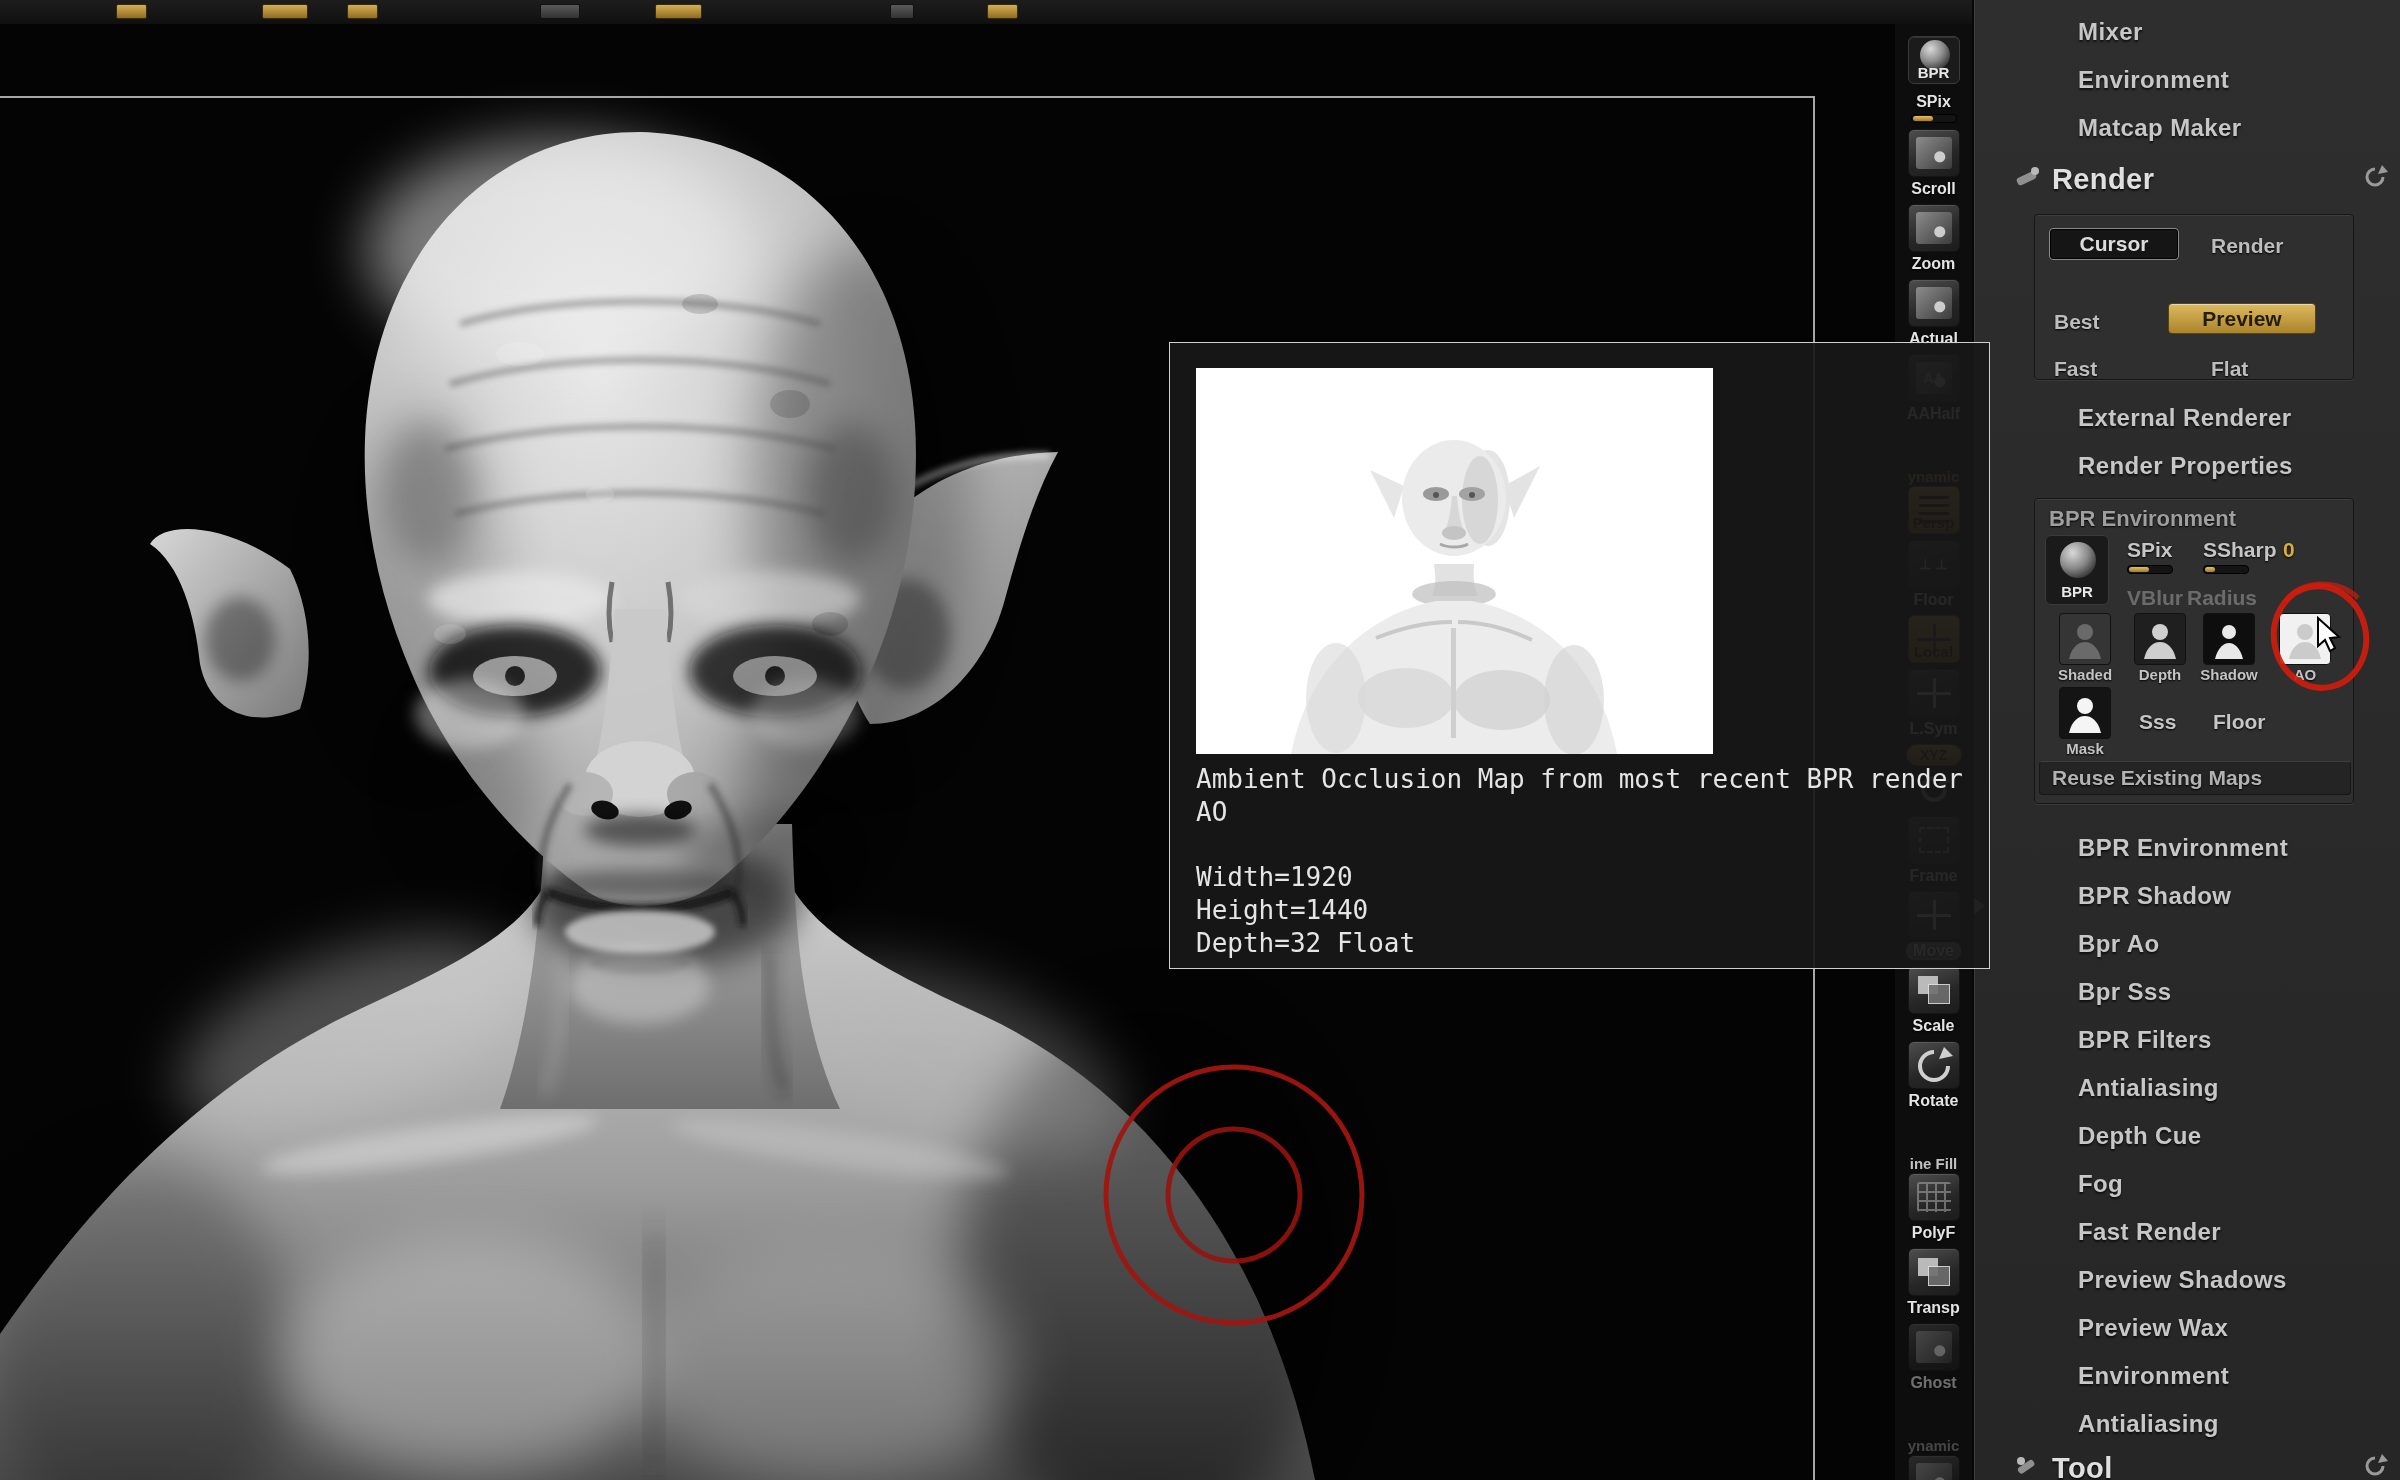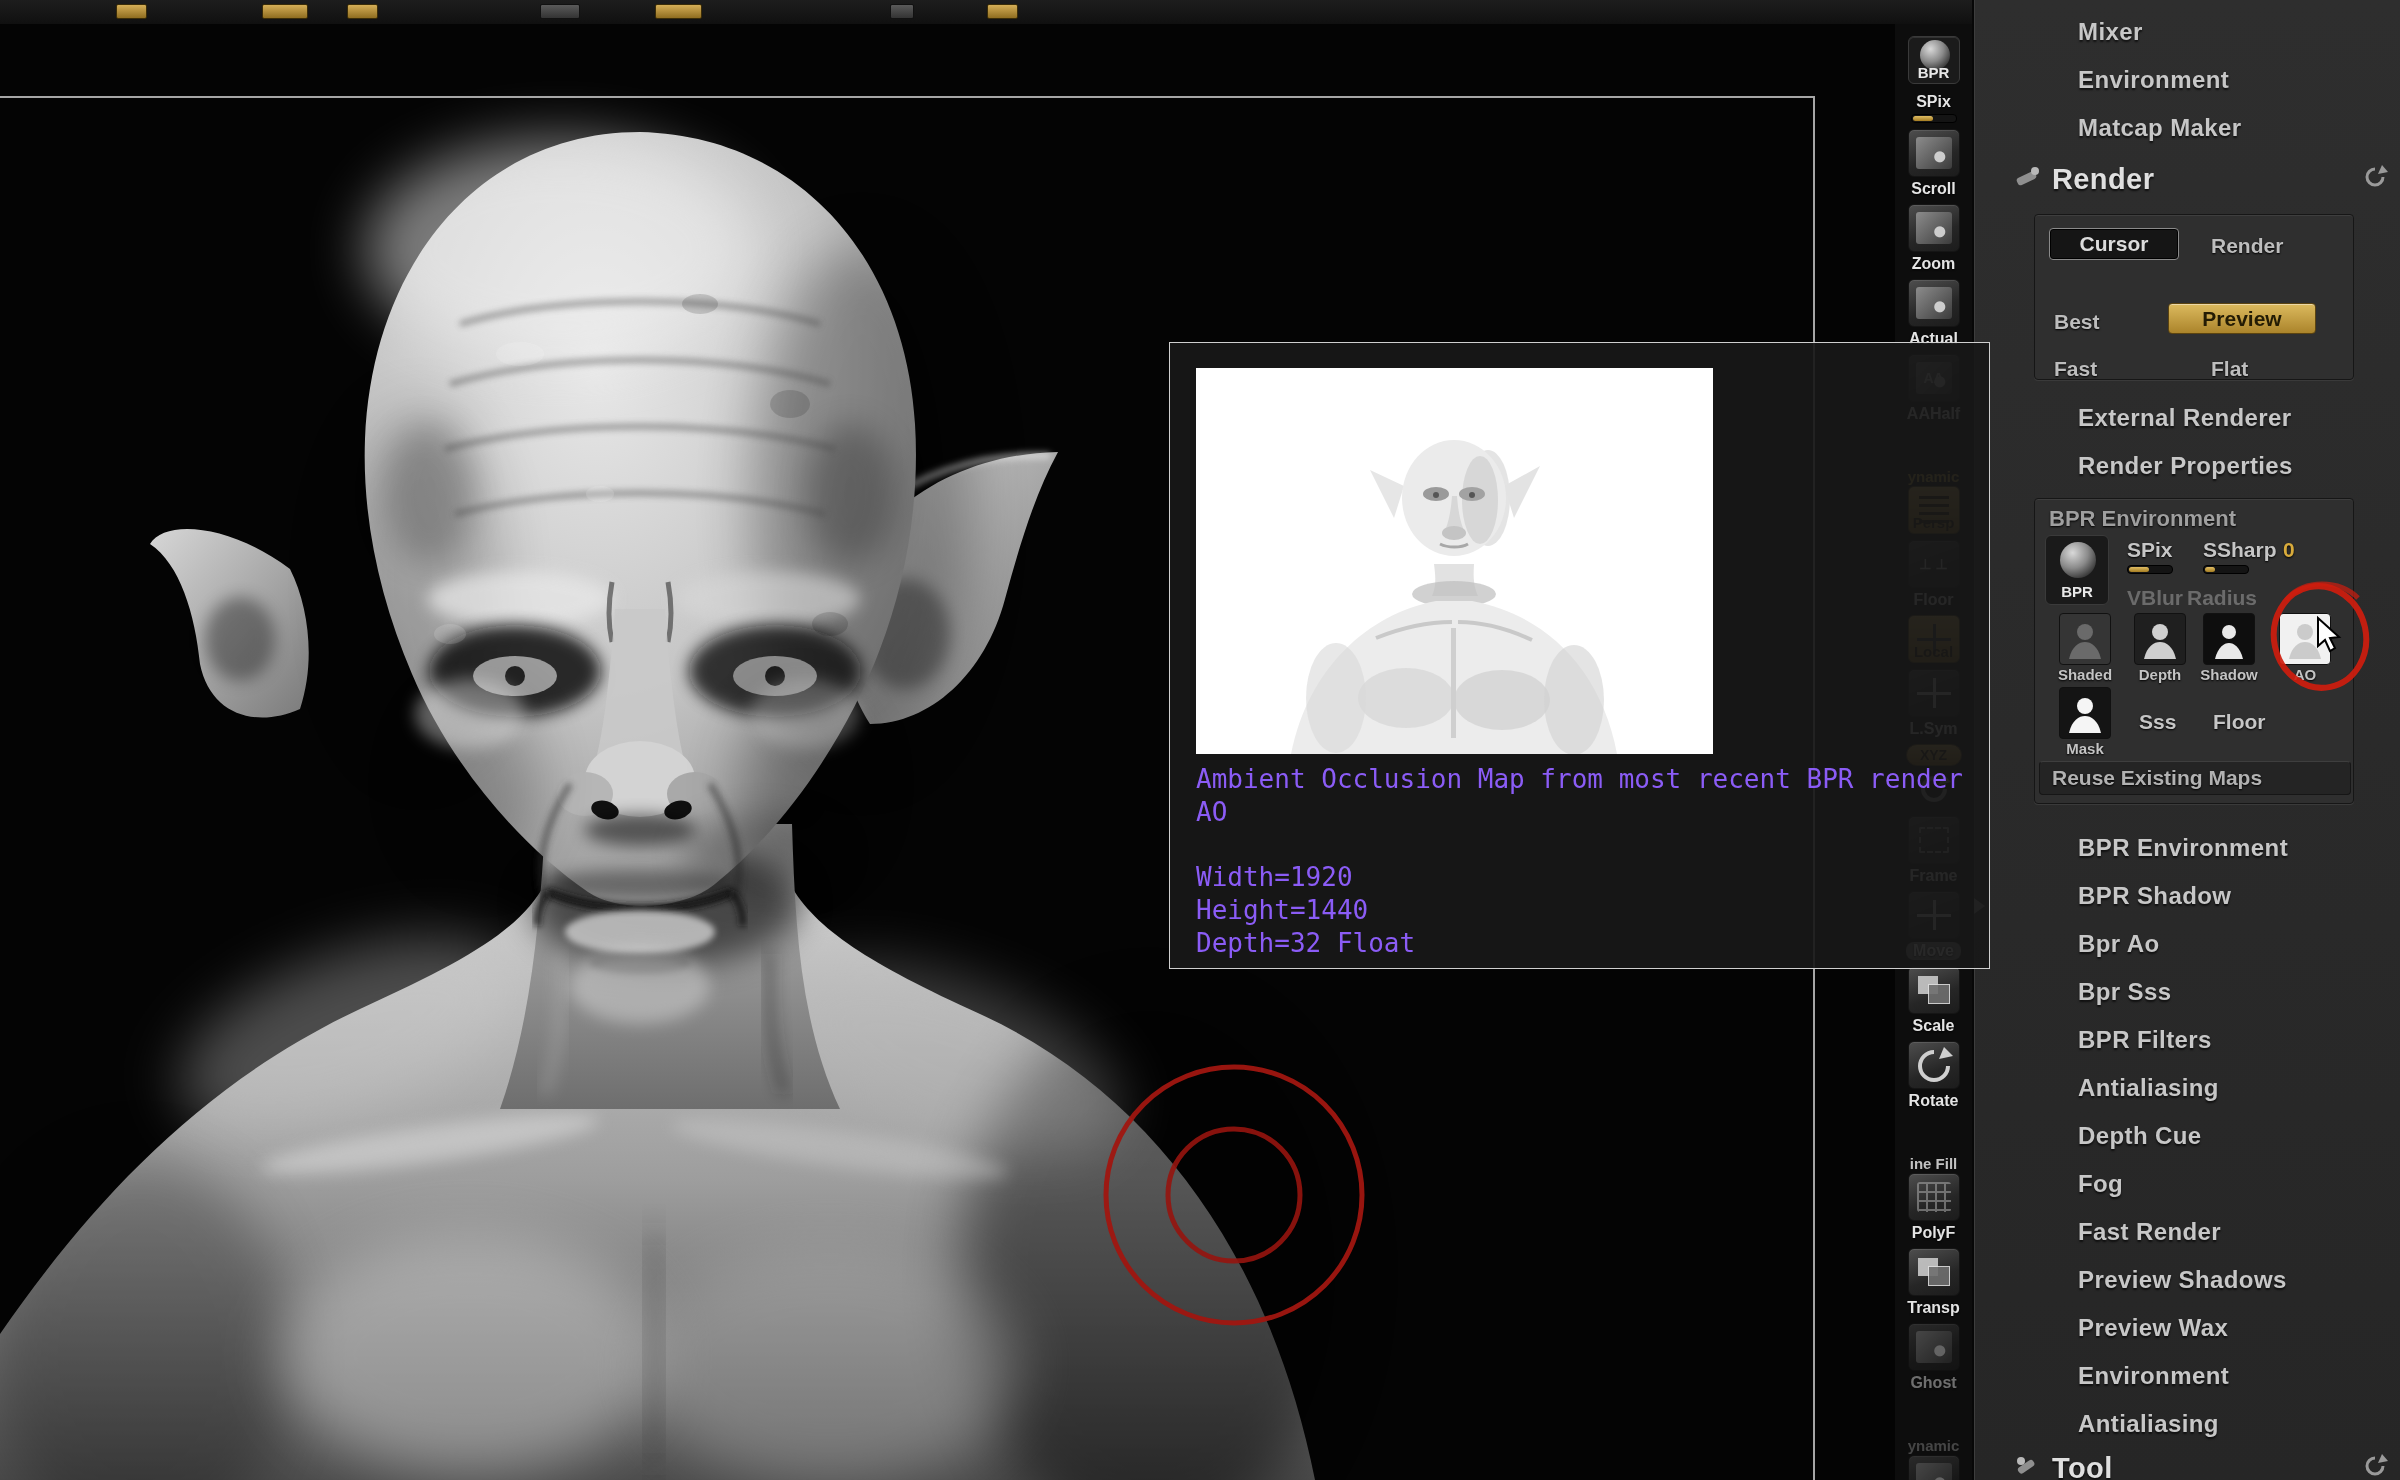--- a/index.html
+++ b/index.html
@@ -21,21 +21,21 @@
              background:rgba(235,235,235,.7); }
   .doc-right { position:absolute; left:1813px; top:72px; width:2px; bottom:0;
                background:rgba(235,235,235,.7); }
   #annot-canvas { position:absolute; inset:0; z-index:4; pointer-events:none; }
 
   
   #tooltip { position:absolute; left:1169px; top:342px; width:821px; height:627px;
              background:rgba(24,24,24,.93); border:1px solid #cfcfcf; z-index:30; }
   #tooltip .preview { position:absolute; left:26px; top:25px; width:517px; height:386px;
                       background:#fff; }
-  .ttext { position:absolute; left:26px; color:#8b5cf6;
+  .ttext { position:absolute; left:26px; color:#e5e5e5;
            font:26px/33px "DejaVu Sans Mono", monospace; white-space:pre; }
 
   
   #strip { position:absolute; left:1895px; top:24px; width:77px; height:1456px;
            background:#0d0d0d; z-index:6; display:flex; flex-direction:column;
            align-items:center; padding-top:12px; }
   .titem { display:flex; flex-direction:column; align-items:center; margin-bottom:6px; }
   .tile { position:relative; width:52px; height:48px; border-radius:6px;
           background:linear-gradient(160deg,#4e4e4e,#262626 60%,#1c1c1c);
           border:1px solid #151515; box-shadow:inset 0 1px 0 rgba(255,255,255,.10); }

